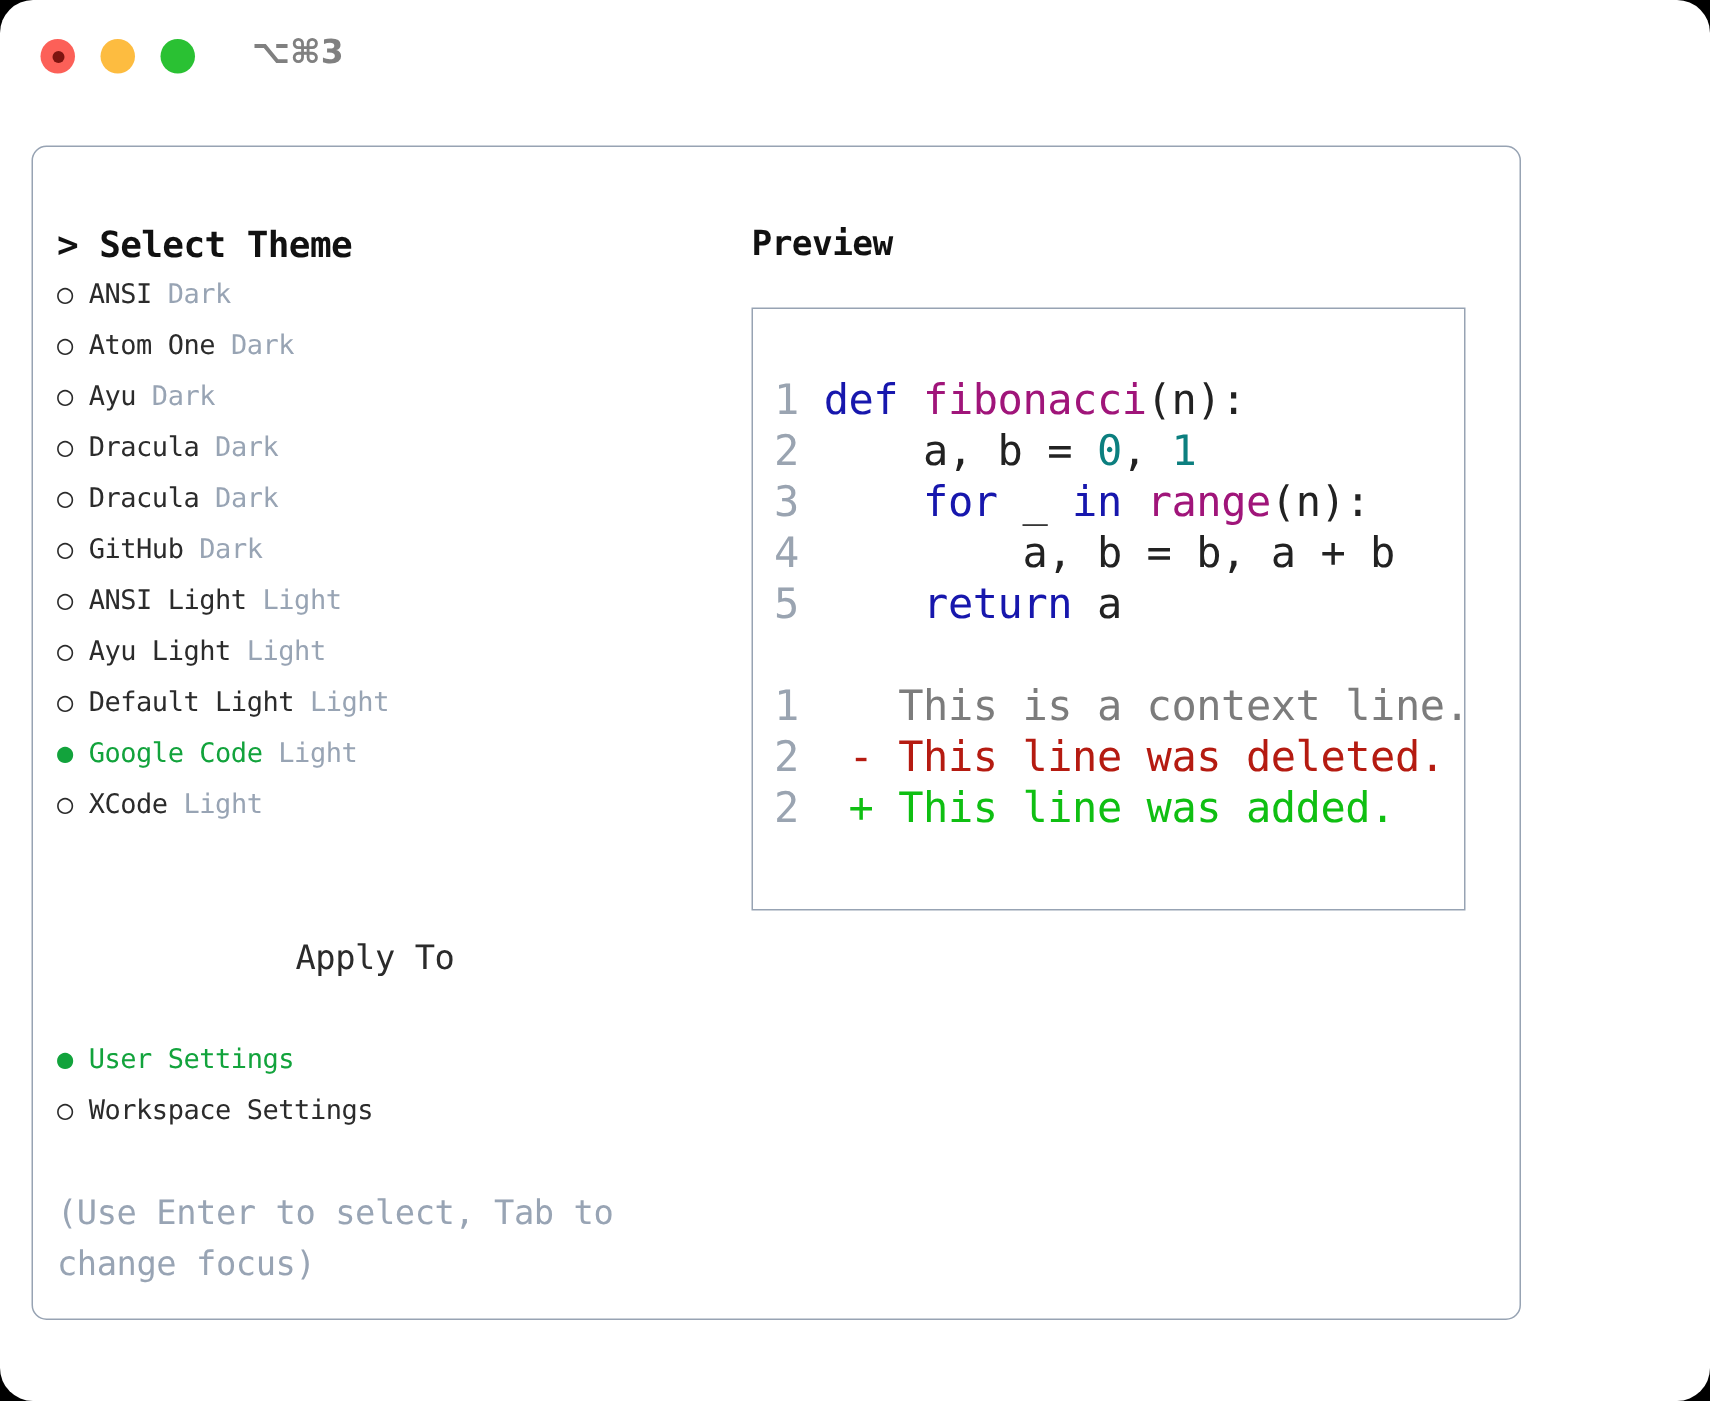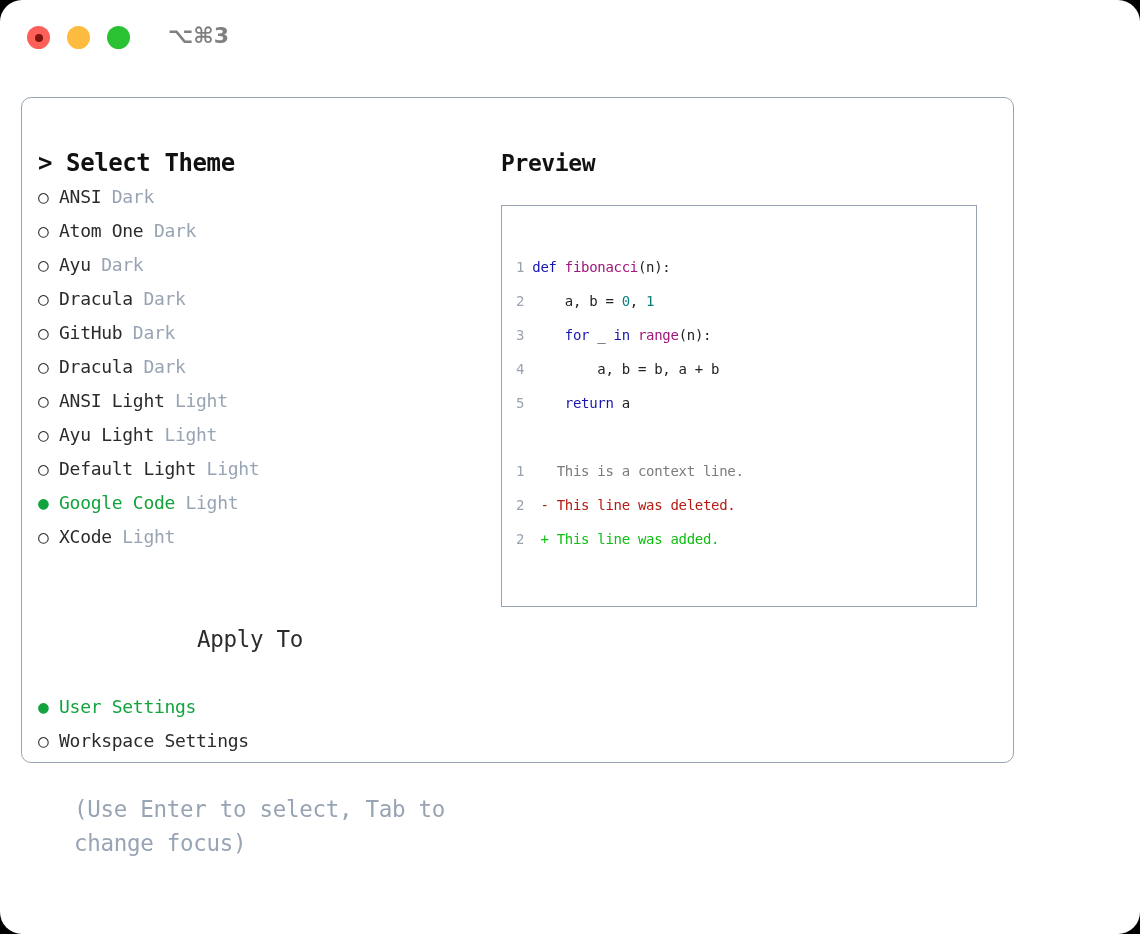--- a/index.html
+++ b/index.html
@@ -70,21 +70,21 @@
     letter-spacing: 0px;
     font-family: "DejaVu Sans", "Liberation Sans", sans-serif;
   }
 
   
   .panel {
     position: absolute;
     left: 21px;
     top: 97px;
     width: 993px;
-    height: 666px;
+    height: 783px;
     border: 1.6px solid #97a3b3;
     border-radius: 10px;
     box-sizing: border-box;
     background: #ffffff;
   }
 
   .columns {
     position: absolute;
     left: 0; top: 0;
     width: 100%; height: 100%;
@@ -131,21 +131,20 @@
 
   .spacer-row { height: 34px; }
 
   .hint {
     margin-top: 34px;
     font-size: 22.5px;
     line-height: 34px;
     color: #98a4b4;
     width: 420px;
     letter-spacing: -0.3px;
-    margin-left: 36px;
   }
 
   
   .right-col {
     position: absolute;
     left: 479px;
     top: 48px;
     width: 490px;
   }
   .preview-title {
@@ -160,21 +159,21 @@
     margin-top: 25px;
     width: 476px;
     height: 402px;
     border: 1.6px solid #97a3b3;
     box-sizing: border-box;
     background: #ffffff;
     padding: 44px 0 0 14px;
   }
 
   .code-line {
-    font-size: 14px;
+    font-size: 28px;
     line-height: 34px;
     white-space: pre;
     color: #222222;
     letter-spacing: -0.3px;
   }
   .ln {
     color: #9aa4b1;
   }
   .kw  { color: #1717ad; }
   .fn  { color: #a0157a; }
@@ -204,22 +203,22 @@
   <div class="panel">
     <div class="columns">
 
       <div class="left-col">
         <div class="list-head">&gt; Select Theme</div>
         <div id="theme-list">
             <div class="opt"><span class="bullet">○</span><span> ANSI </span><span class="tag">Dark</span></div>
             <div class="opt"><span class="bullet">○</span><span> Atom One </span><span class="tag">Dark</span></div>
             <div class="opt"><span class="bullet">○</span><span> Ayu </span><span class="tag">Dark</span></div>
             <div class="opt"><span class="bullet">○</span><span> Dracula </span><span class="tag">Dark</span></div>
+            <div class="opt"><span class="bullet">○</span><span> Dracula </span><span class="tag">Dark</span></div>
             <div class="opt"><span class="bullet">○</span><span> GitHub </span><span class="tag">Dark</span></div>
-            <div class="opt"><span class="bullet">○</span><span> Dracula </span><span class="tag">Dark</span></div>
             <div class="opt"><span class="bullet">○</span><span> ANSI Light </span><span class="tag">Light</span></div>
             <div class="opt"><span class="bullet">○</span><span> Ayu Light </span><span class="tag">Light</span></div>
             <div class="opt"><span class="bullet">○</span><span> Default Light </span><span class="tag">Light</span></div>
             <div class="opt selected"><span class="bullet">●</span><span> Google Code </span><span class="tag">Light</span></div>
             <div class="opt"><span class="bullet">○</span><span> XCode </span><span class="tag">Light</span></div>
           </div>
 
         <div class="spacer-row"></div>
 
         <div class="section-head">

